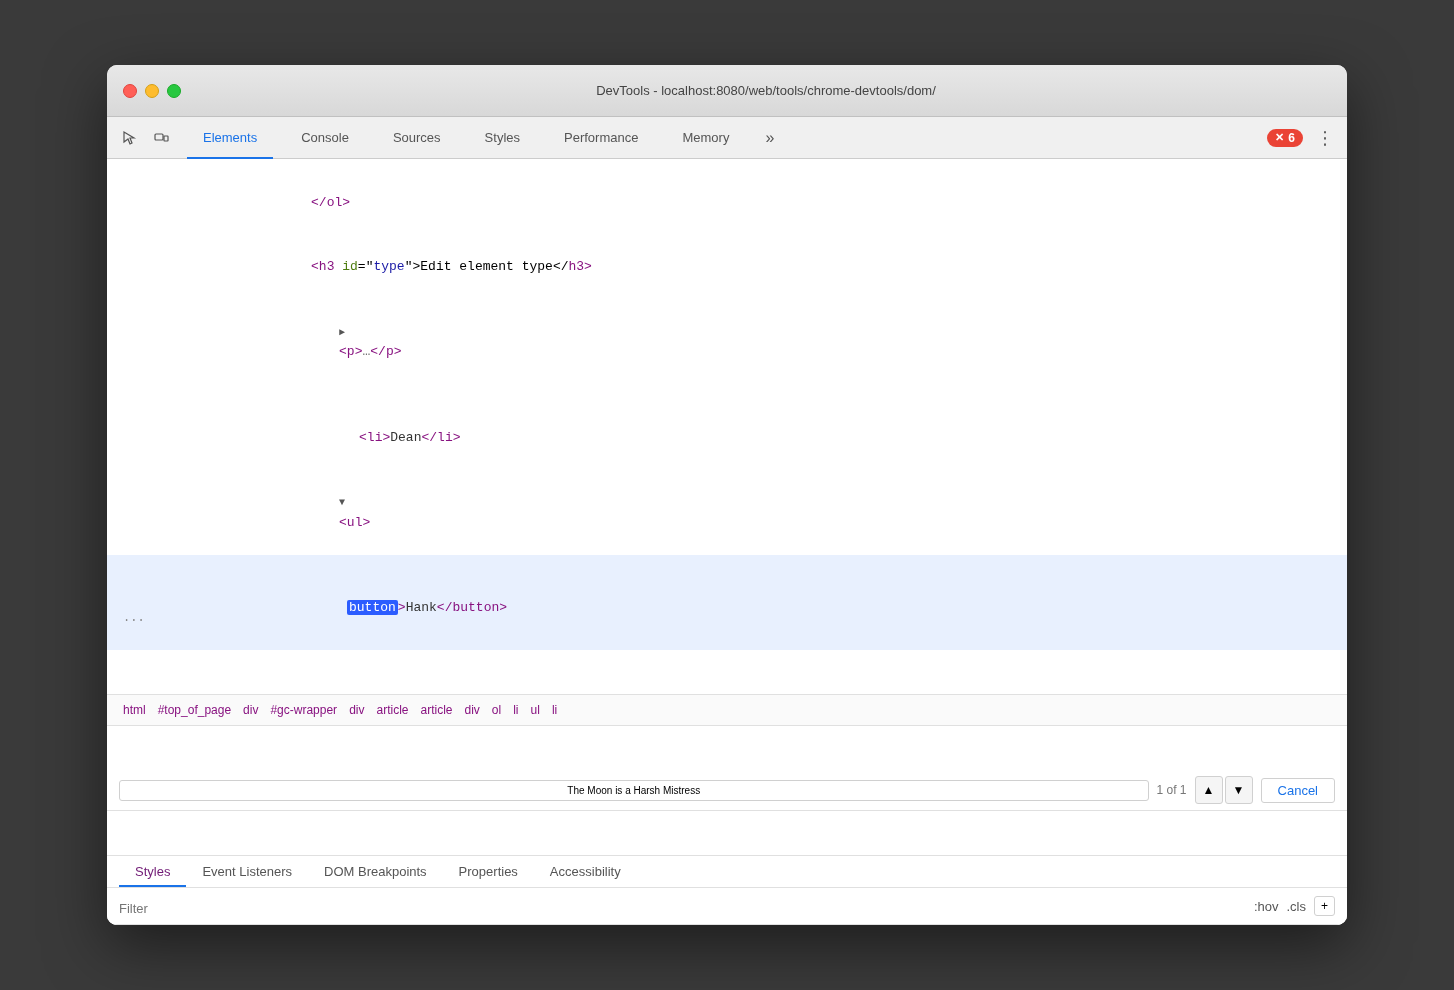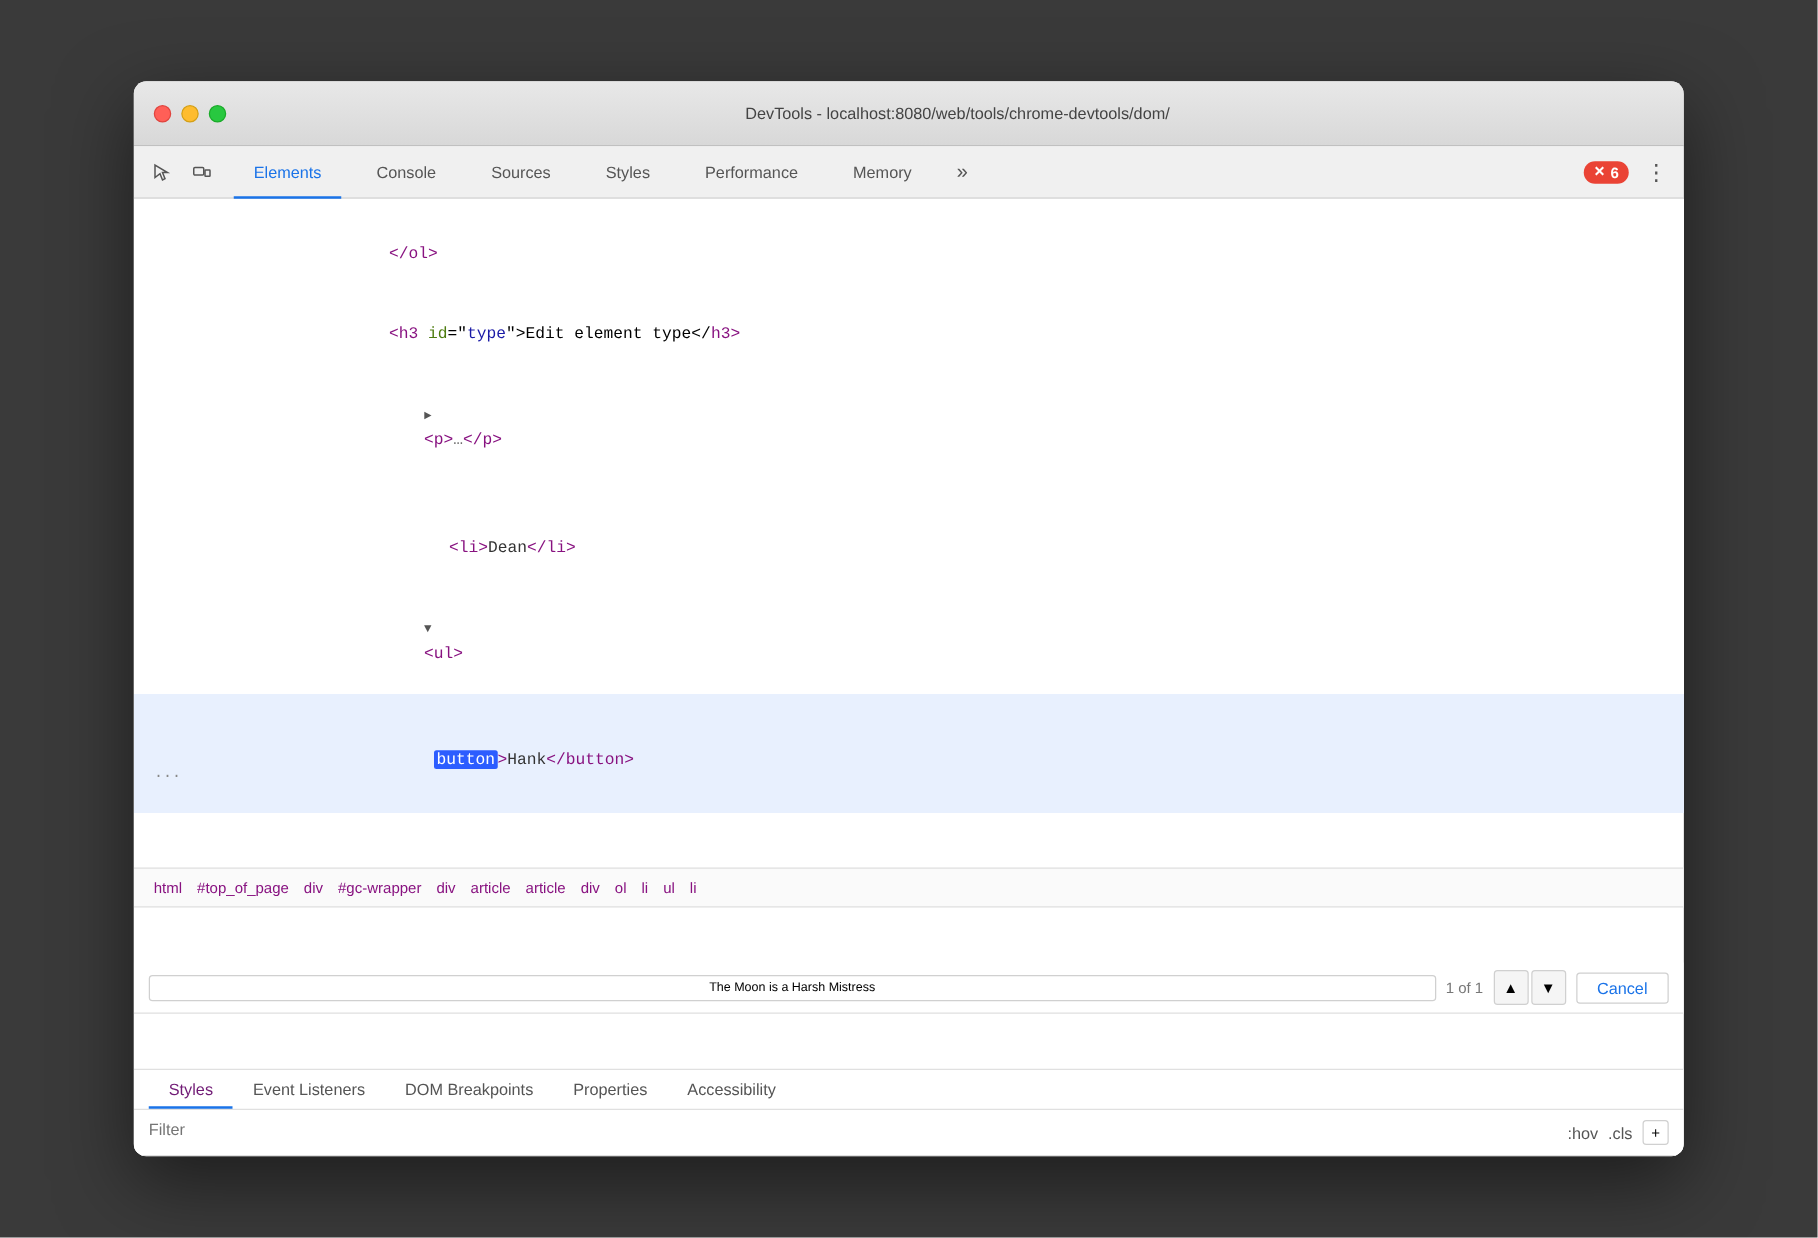--- a/index.html
+++ b/index.html
@@ -342,21 +342,21 @@
       bottom: 0;
       left: 0;
       right: 0;
       height: 2px;
       background: #1a73e8;
     }
 
     
     .filter-bar {
       display: flex;
-      align-items: flex-start;
+      align-items: flex-end;
       padding: 8px 12px;
       border-bottom: 1px solid #e0e0e0;
       gap: 8px;
     }
 
     .filter-input {
       flex: 1;
       border: none;
       outline: none;
       font-size: 13px;

